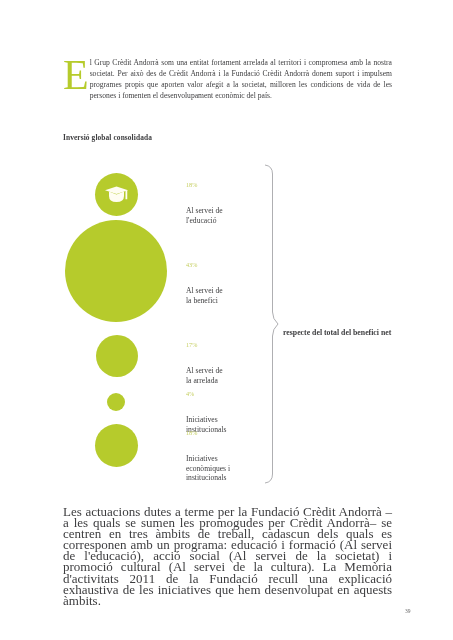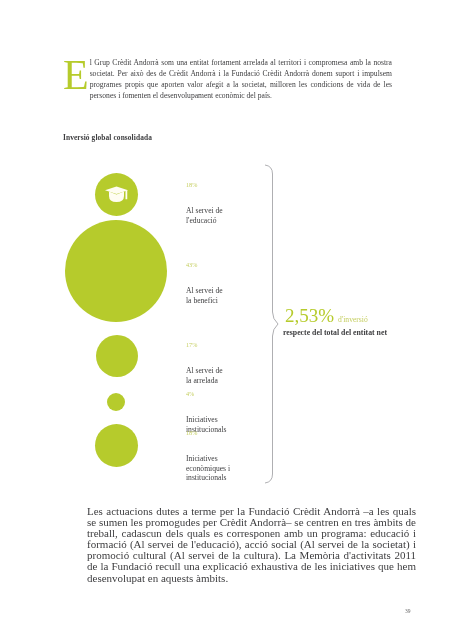--- a/index.html
+++ b/index.html
@@ -13,21 +13,21 @@
   .bubble{position:absolute;border-radius:50%;background:#b6cb2c;box-sizing:border-box;}
   .lbl{position:absolute;left:186px;}
   .pct{font-size:6.2px;color:#c5ce60;line-height:7px;}
   .ltxt{font-size:7.6px;line-height:9.7px;color:#3d3d3f;margin-top:18px;}
   .l1{top:181px;}
   .l2{top:261px;}
   .l3{top:341px;}
   .l4{top:390px;}
   .l5{top:429px;}
   
-  #outro{position:absolute;left:63px;top:506px;width:329px;font-size:11px;line-height:11.1px;color:#3d3d3f;text-align:justify;margin-left:24px;}
+  #outro{position:absolute;left:63px;top:506px;width:329px;font-size:13px;line-height:11.1px;color:#3d3d3f;text-align:justify;}
   #bignum{position:absolute;left:285px;top:305px;}
   .big{font-size:19px;color:#b6cb2c;}
   .small{font-size:7.6px;color:#c5ce60;}
   #bigsub{position:absolute;left:283px;top:328px;font-size:7.8px;font-weight:bold;color:#3d3d3f;}
   #pagenum{position:absolute;left:405px;top:608px;font-size:5.5px;color:#6b6b6b;}
   .bubble{display:flex;align-items:center;justify-content:center;}
   .ic{display:block;}
   .b1{left:94.5px;top:173px;width:43px;height:43px;}
   .b1 .ic{width:25px;height:25px;}
   .b2{left:65px;top:219.5px;width:102px;height:102px;}
@@ -42,25 +42,21 @@
 </style>
 </head>
 <body>
 
 <div class="page">
   <div id="intro">
     <span id="dropcap">E</span><span>l Grup Crèdit Andorrà som una entitat fortament arrelada al territori i compromesa amb la nostra societat. Per això des de Crèdit Andorrà i la Fundació Crèdit Andorrà donem suport i impulsem programes propis que aporten valor afegit a la societat, milloren les condicions de vida de les persones i fomenten el desenvolupament econòmic del país.</span>
   </div>
   <div id="subtitle">Inversió global consolidada</div>
   <div id="outro">Les actuacions dutes a terme per la Fundació Crèdit Andorrà –a les quals se sumen les promogudes per Crèdit Andorrà– se centren en tres àmbits de treball, cadascun dels quals es corresponen amb un programa: educació i formació (Al servei de l'educació), acció social (Al servei de la societat) i promoció cultural (Al servei de la cultura). La Memòria d'activitats 2011 de la Fundació recull una explicació exhaustiva de les iniciatives que hem desenvolupat en aquests àmbits.</div>
-  <div id="bignum">
-    <span class="big">2,53%</span>
-    <span class="small">d'inversió</span>
-  </div>
-  <div id="bigsub">respecte del total del entitat net</div>
+  <div id="bigsub">respecte del total del benefici net</div>
   <div id="pagenum">39</div>
 
   <div class="bubble b1">
     <svg class="ic" viewBox="0 0 100 100">
       <path fill="#fffdf2" d="M50 18 L96 33 L50 48 L4 33 Z"></path>
       <path fill="#fffdf2" d="M20 38 L20 56 Q20 80 50 80 Q80 80 80 56 L80 38 L50 50 Z"></path>
       <rect fill="#fffdf2" x="86" y="33" width="7" height="36"></rect>
     </svg>
   </div>
   <div class="bubble b2">

